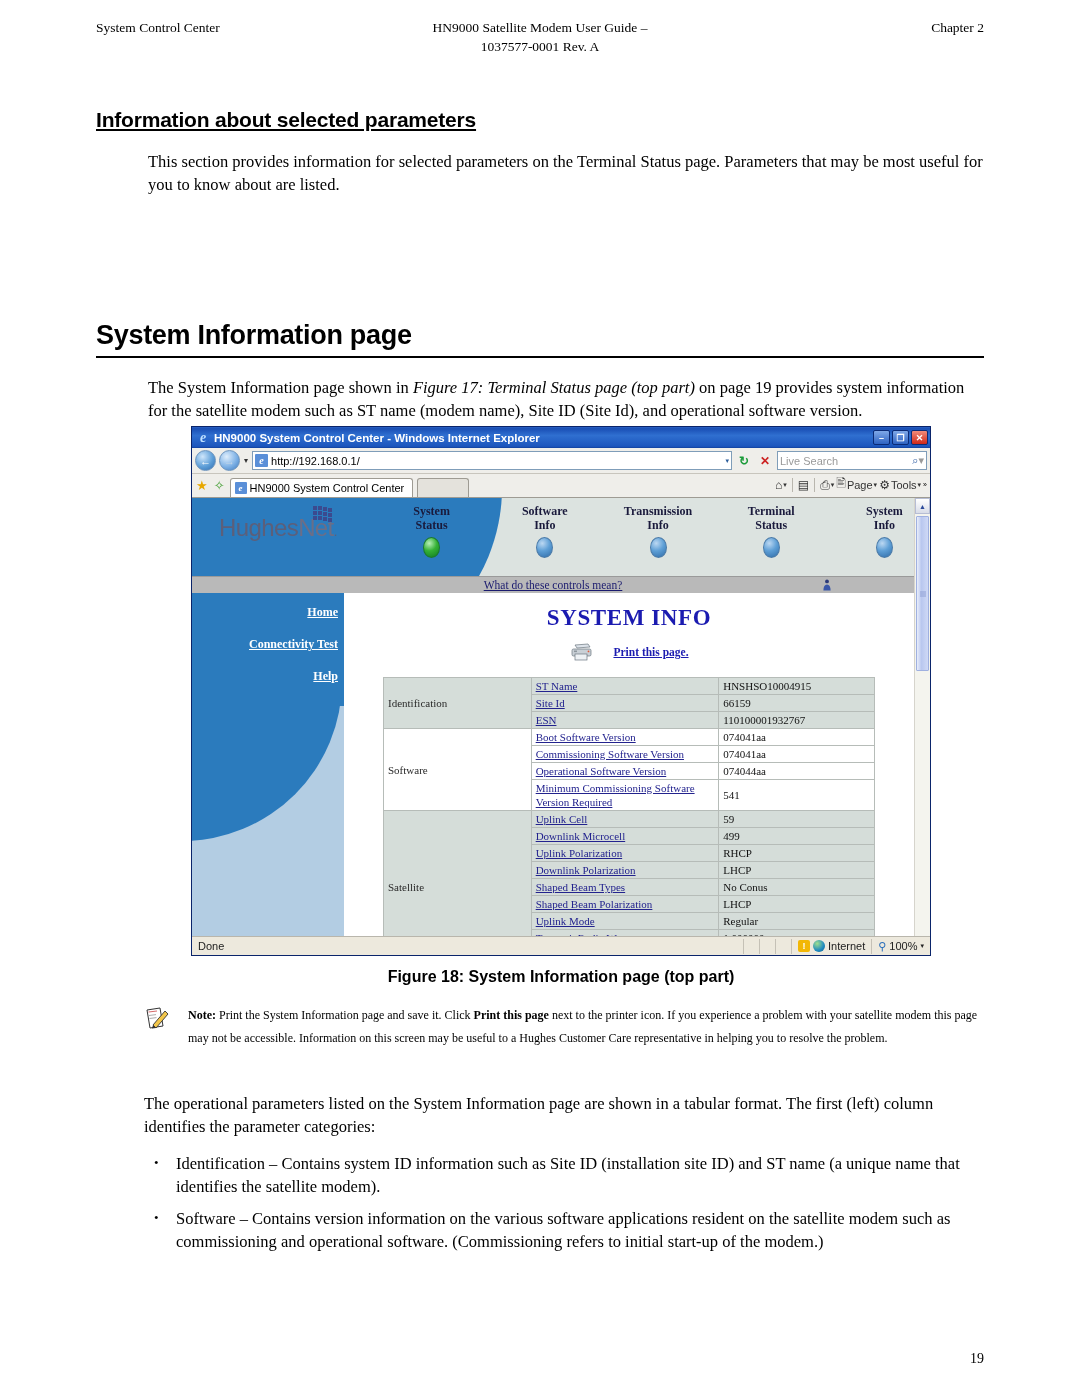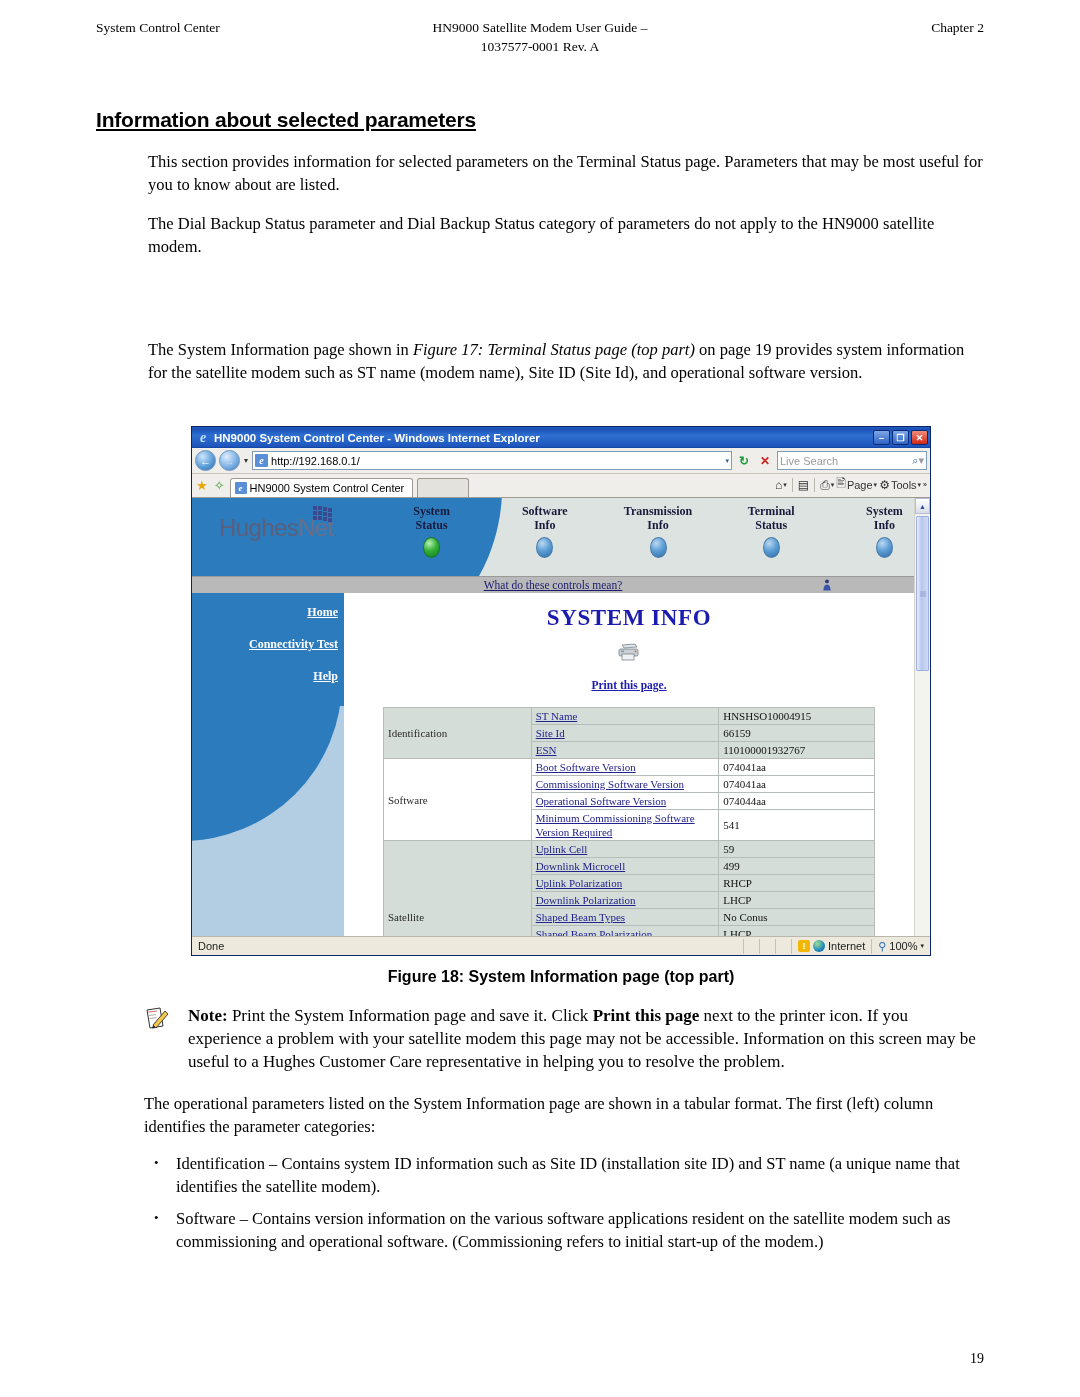--- a/index.html
+++ b/index.html
@@ -223,21 +223,21 @@
   .contentarea {
     position:absolute; left:152px; top:0; right:0; bottom:0; background:#fff;
   }
   .sysinfo-title {
     text-align:center; margin-top:12px;
     font-family:"Liberation Serif",serif; font-weight:bold;
     font-size:23px; color:#1b1bb0; letter-spacing:0.6px;
   }
   .printrow {
     display:flex; align-items:center; justify-content:center;
-    margin-top:12px; gap:18px;flex-direction:column;
+    margin-top:12px; gap:18px;
   }
   .printer-ico { width:26px; height:18px; }
   .printrow a {
     font-family:"Liberation Serif",serif; font-size:11.5px; font-weight:bold;
     color:#1b1bb0; text-decoration:underline;
   }
 
   table.sysinfo {
     margin:16px auto 0; border-collapse:collapse; width:492px;
     font-family:"Liberation Serif",serif; font-size:11px;
@@ -296,21 +296,21 @@
 
   
   .fig-caption {
     position:absolute; left:191px; top:968px; width:740px; text-align:center;
     font-family:"Liberation Sans", sans-serif; font-weight:bold; font-size:16px;
   }
 
   
   .note {
     position:absolute; left:144px; top:1004px; width:840px;
-    font-size:17px; line-height:23px;
+    font-size:12px; line-height:23px;
   }
   .note .ico { position:absolute; left:0; top:2px; width:26px; height:24px; }
   .note .txt { padding-left:44px; }
 
   
   .tail { position:absolute; left:144px; top:1092px; width:840px; }
   .tail p { margin:0 0 14px 0; font-size:16.5px; line-height:23px; }
   ul.bullets { list-style:none; margin:12px 0 8px 0; padding:0; }
   ul.bullets li {
     position:relative; padding-left:32px; margin-bottom:9px;
@@ -333,24 +333,24 @@
     <div>HN9000 Satellite Modem User Guide –</div>
     <div>1037577-0001 Rev. A</div>
   </div>
   <div class="left">System Control Center</div>
   <div class="right">Chapter 2</div>
 </div>
 
 <div class="content">
   <h2 class="sec-head">Information about selected parameters</h2>
   <p class="body">This section provides information for selected parameters on the Terminal Status page. Parameters that may be most useful for you to know about are listed.</p>
-  <p class="body">The Dial Backup Status parameter and Dial Backup Status category of parameters do not apply to the HN9000 satellite modem.</p>
 </div>
 
 <div style="position:absolute;left:96px;top:320px;width:888px;">
+  <h1 class="chap-head">System Information page</h1>
   <p class="body" style="margin-top:18px;"><span>The System Information page shown in </span><span class="ital">Figure 17: Terminal Status page (top part)</span><span> on page 19 provides system information for the satellite modem such as ST name (modem name), Site ID (Site Id), and operational software version.</span></p>
 </div>
 
 <div class="figure-wrap">
  <div class="browser">
 
   <div class="titlebar">
     <span class="ie-logo">e</span>
     <span class="ttl">HN9000 System Control Center  - Windows Internet Explorer</span>
     <span class="winbtns">

